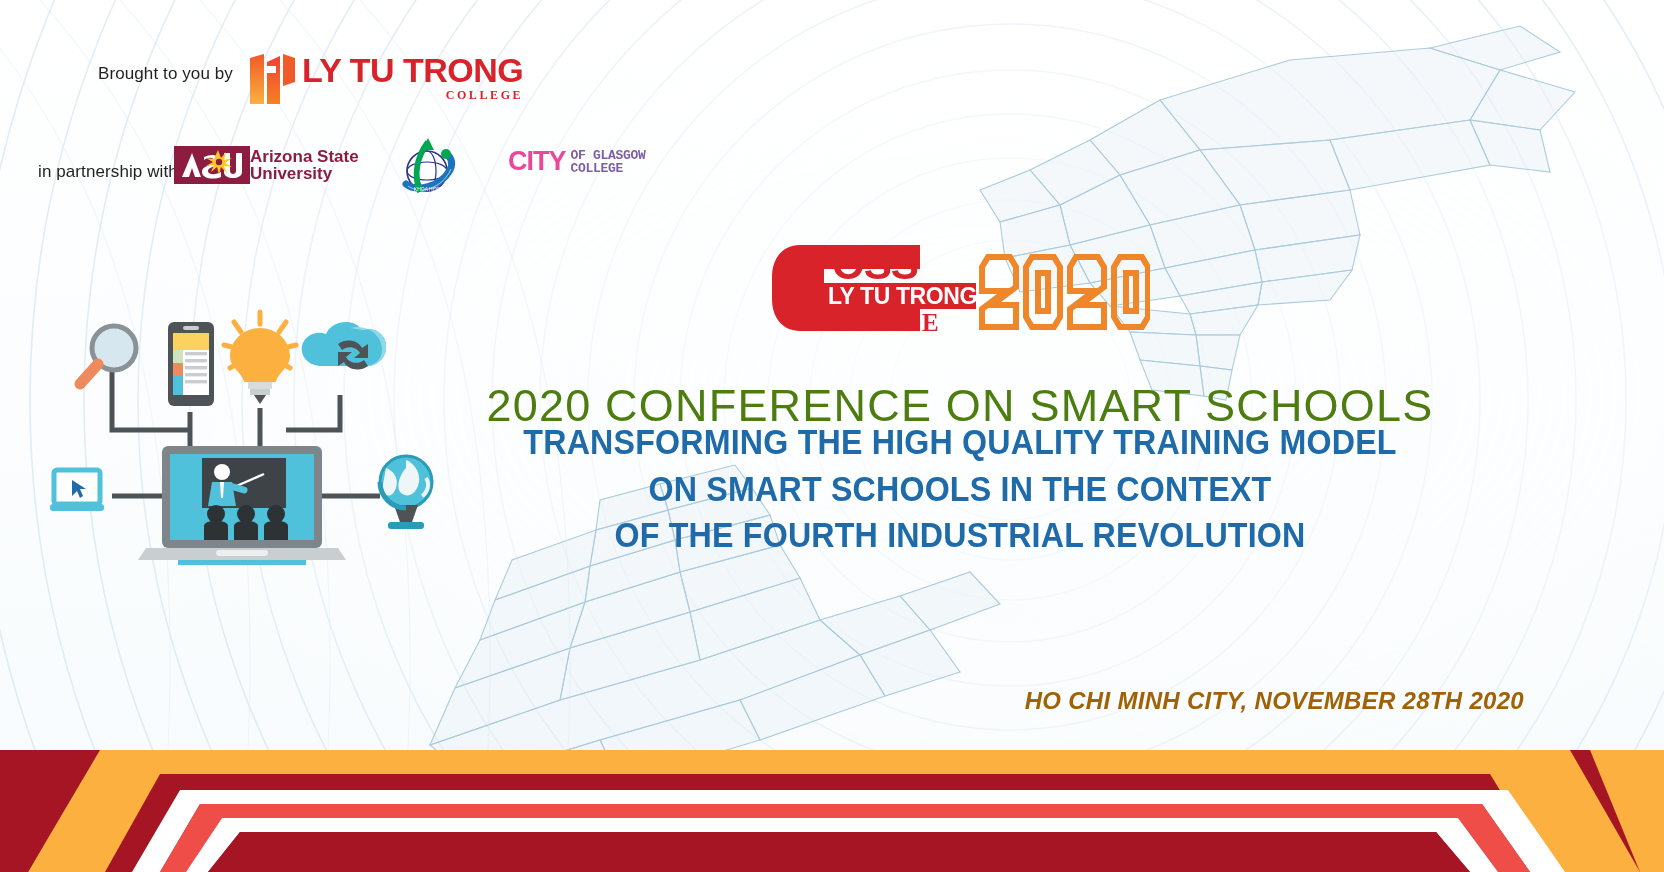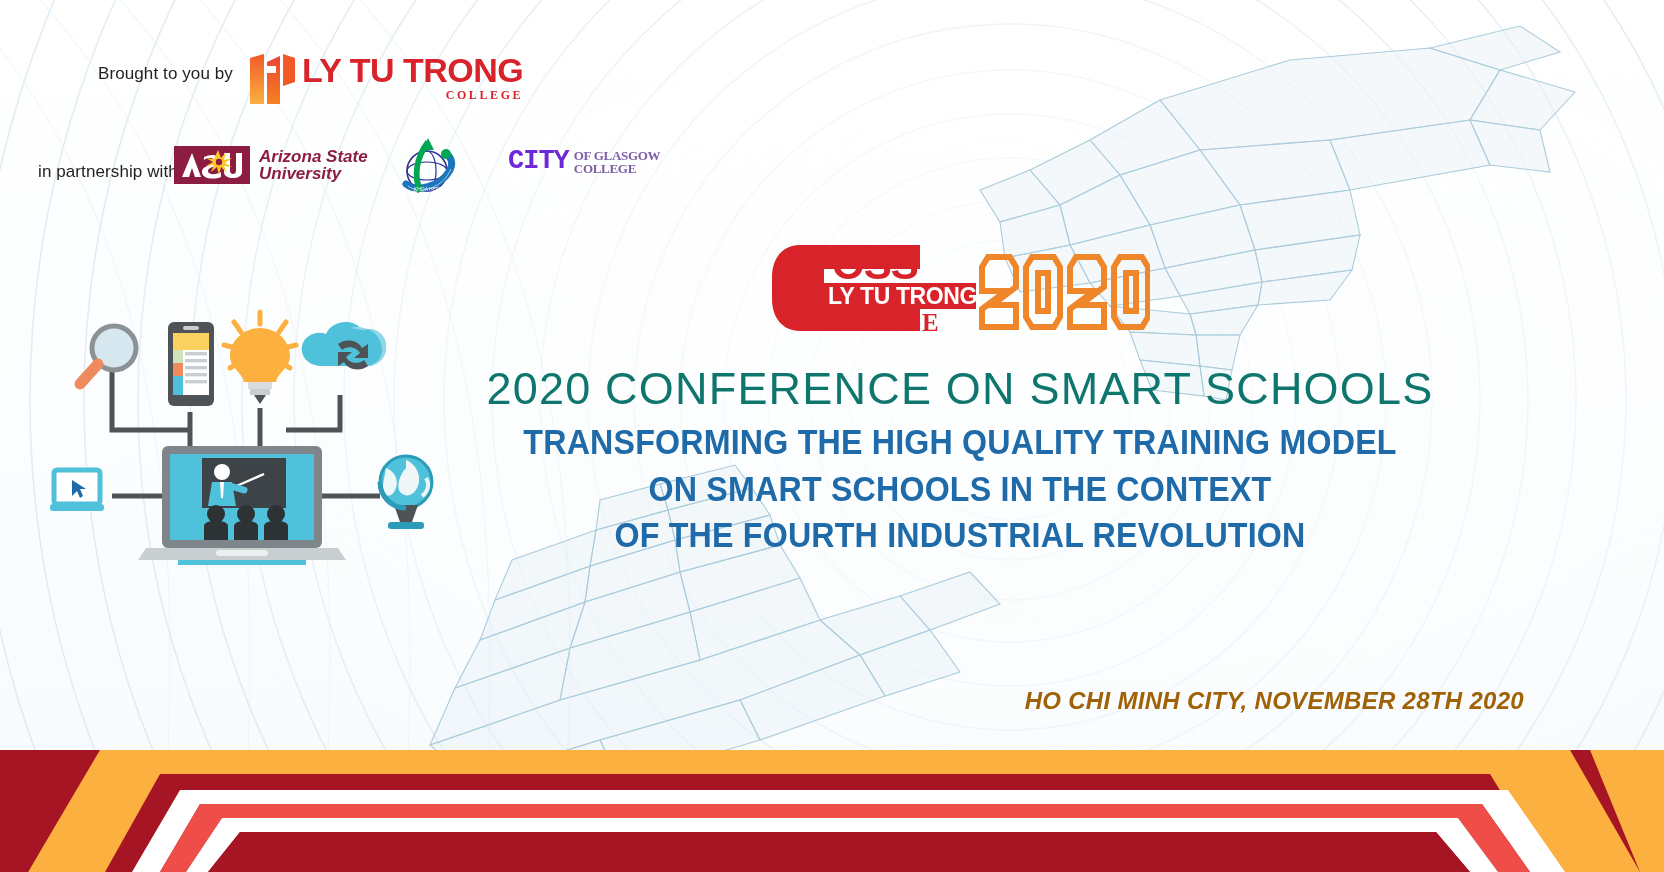--- a/index.html
+++ b/index.html
@@ -37,50 +37,50 @@
   }
   #lyt-sub {
     font-size:12px; font-weight:bold; color:#d8232a;
     letter-spacing:2.6px; text-align:right; line-height:14px;
     font-family:"Liberation Serif", serif;
   }
 
   
   #asu-logo { position:absolute; left:174px; top:146px; display:flex; align-items:center; }
   #asu-mark { width:76px; height:38px; }
-  #asu-words { margin-left:9px; line-height:17px;font-style:italic; }
+  #asu-words { line-height:17px; }
   #asu-words div {
     font-size:17px; font-weight:bold; color:#8c1d40;
     font-family:"Liberation Sans", sans-serif; white-space:nowrap;
   }
 
   
   #sci-logo { position:absolute; left:394px; top:136px; width:64px; height:62px; }
 
   
   #cgc-logo { position:absolute; left:508px; top:148px; display:flex; align-items:center; }
   #cgc-city {
-    font-size:27px; font-weight:bold; color:#6d28d9;
+    font-size:27px; font-weight:bold; color:#ec4899;
     letter-spacing:-1px; line-height:27px;
-    font-family:Liberation Mono, monospace;
+    font-family:Liberation Sans, sans-serif;
   }
   #cgc-stack { margin-left:5px; line-height:13px; }
   #cgc-stack div {
     font-size:13px; font-weight:bold; color:#7b5ea7;
     letter-spacing:-.3px; white-space:nowrap;
-    font-family:Liberation Serif, serif;
+    font-family:Liberation Mono, monospace;
   }
 
   
   #coss-logo { position:absolute; left:770px; top:243px; width:380px; height:90px; }
 
   
   #title-main {
-    position:absolute; left:390px; top:363px; width:1140px;
-    text-align:center; color:#0f766e;
+    position:absolute; left:390px; top:380px; width:1140px;
+    text-align:center; color:#4d7c0f;
     font-size:45px; font-weight:normal; letter-spacing:1.2px;
     font-family:"Liberation Sans", sans-serif;
     white-space:nowrap;
   }
   .subtitle-line {
     position:absolute; width:1220px; left:350px;
     text-align:center; color:#1f6aa8;
     font-size:35px; font-weight:bold; letter-spacing:.2px;
     font-family:"Liberation Sans", sans-serif;
     transform:scaleX(.92); transform-origin:center;

